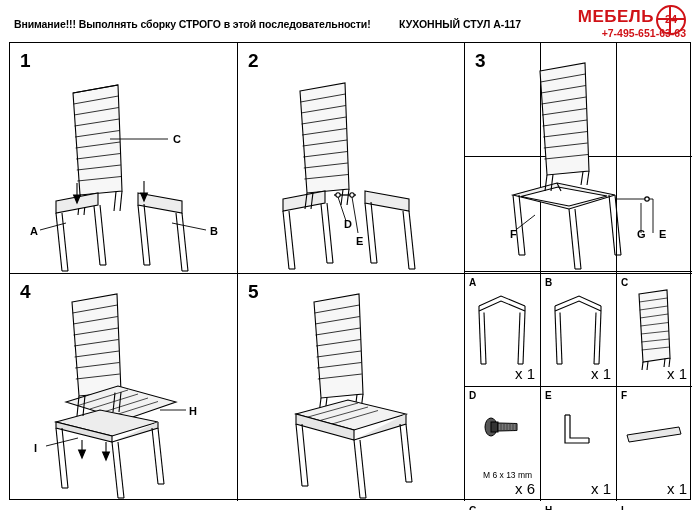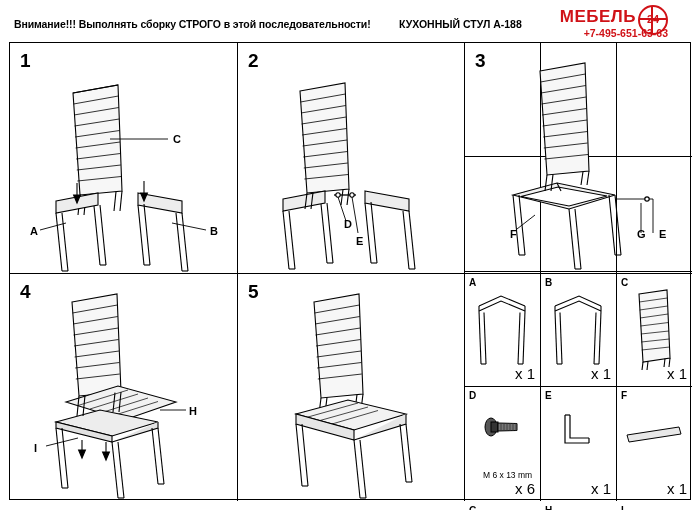--- a/index.html
+++ b/index.html
@@ -40,21 +40,21 @@
   .header-model {
     position: absolute;
     left: 399px;
     top: 18px;
     font-size: 10.5px;
     font-weight: bold;
     white-space: nowrap;
   }
   .logo {
     position: absolute;
-    right: 28px;
+    right: 10px;
     top: 5px;
     width: 160px;
     height: 34px;
   }
   .logo-text {
     position: absolute;
     right: 36px;
     top: 2px;
     font-size: 17px;
     font-weight: bold;
@@ -146,21 +146,21 @@
     pointer-events: none;
   }
 </style>
 </head>
 <body>
 
 <div class="page">
 
   <div class="header">
     <div class="header-warning">Внимание!!! Выполнять сборку СТРОГО в этой последовательности!</div>
-    <div class="header-model">КУХОННЫЙ СТУЛ А-188</div>
+    <div class="header-model">КУХОННЫЙ СТУЛ А-117</div>
     <div class="logo">
       <div class="logo-text">МЕБЕЛЬ</div>
       <div class="logo-badge">
         <span>24</span>
         <span class="spoke" style="left:-1px; top:11px; width:28px; height:1.5px;"></span>
         <span class="spoke" style="left:11px; top:-1px; width:1.5px; height:28px;"></span>
       </div>
       <div class="logo-phone">+7-495-651-63-63</div>
     </div>
   </div>

